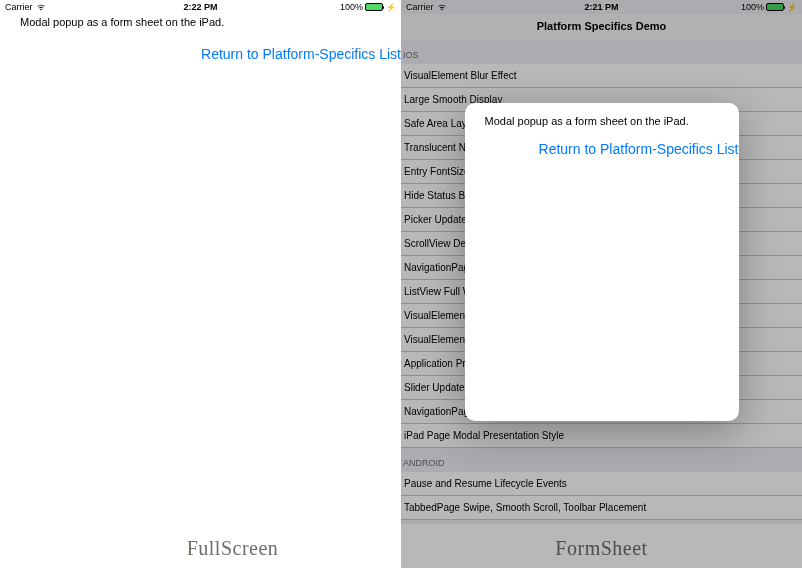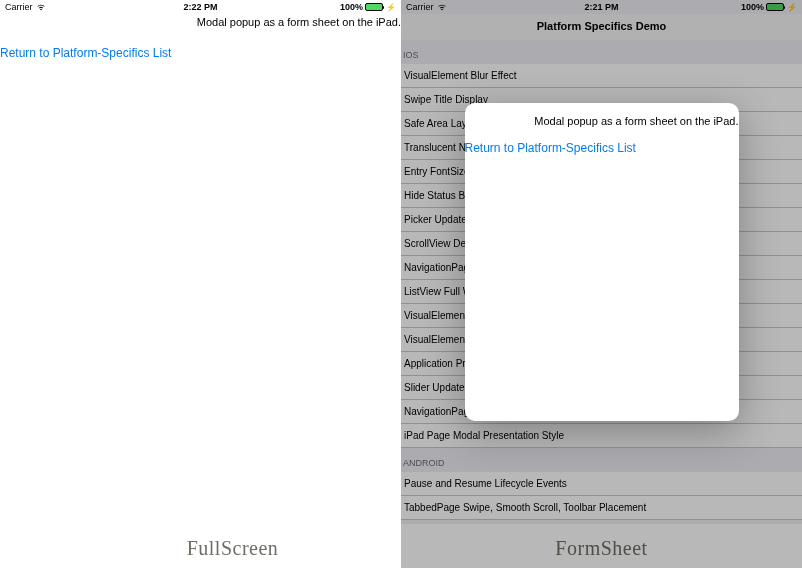--- a/index.html
+++ b/index.html
@@ -32,21 +32,21 @@
       align-items: center;
       justify-content: space-between;
       padding: 0 5px;
       font-size: 9px;
       font-weight: 500;
       color: #000;
       position: relative;
     }
     .status-left { display: flex; align-items: center; gap: 3px; }
     .status-center { position: absolute; left: 50%; transform: translateX(-50%); font-weight: 600; }
-    .status-right { display: flex; align-items: center; gap: 2px; font-weight: bold; }
+    .status-right { display: flex; align-items: center; gap: 2px; }
     .wifi-icon { width: 10px; height: 8px; }
     .battery {
       width: 18px;
       height: 8px;
       border: 1px solid #000;
       border-radius: 2px;
       position: relative;
       background: linear-gradient(to right, #4cd964 0%, #4cd964 100%);
     }
     .battery::after {
@@ -55,29 +55,30 @@
       right: -2px;
       top: 2px;
       width: 1px;
       height: 3px;
       background: #000;
       border-radius: 0 1px 1px 0;
     }
     .charging { font-size: 8px; margin-left: 1px; }
 
     .modal-title {
+      text-align: left;
+      font-size: 11px;
+      color: #000;
+      padding-top: 2px;
+      padding-left: 20px;
+    }
+    .link {
       text-align: right;
-      font-size: 11px;
-      color: #000;
-      padding-top: 2px;
-    }
-    .link {
-      text-align: left;
       color: #007aff;
-      font-size: 12px;
+      font-size: 14px;
       padding-top: 18px;
       cursor: pointer;
     }
     
     .nav-title-bar {
       text-align: center;
       font-size: 11px;
       font-weight: 600;
       padding: 6px 0 8px;
       color: #000;
@@ -205,21 +206,21 @@
           <span>100%</span>
           <div class="battery"></div>
           <span class="charging">⚡</span>
         </div>
       </div>
       <div class="nav-title-bar">Platform Specifics Demo</div>
 
       <div class="list-wrap">
         <div class="section-header">IOS</div>
         <div class="list-item">VisualElement Blur Effect</div>
-        <div class="list-item">Swipe Title Display</div>
+        <div class="list-item">Large Smooth Display</div>
         <div class="list-item">Safe Area Layout Guide</div>
         <div class="list-item">Translucent Navigation Bar</div>
         <div class="list-item">Entry FontSize</div>
         <div class="list-item">Hide Status Bar</div>
         <div class="list-item">Picker UpdateMode</div>
         <div class="list-item">ScrollView Delay Content Touches</div>
         <div class="list-item">NavigationPage Status Bar Text Color Mode</div>
         <div class="list-item">ListView Full Width Separators</div>
         <div class="list-item">VisualElement Legacy Color Mode</div>
         <div class="list-item">VisualElement Drop Shadow</div>

